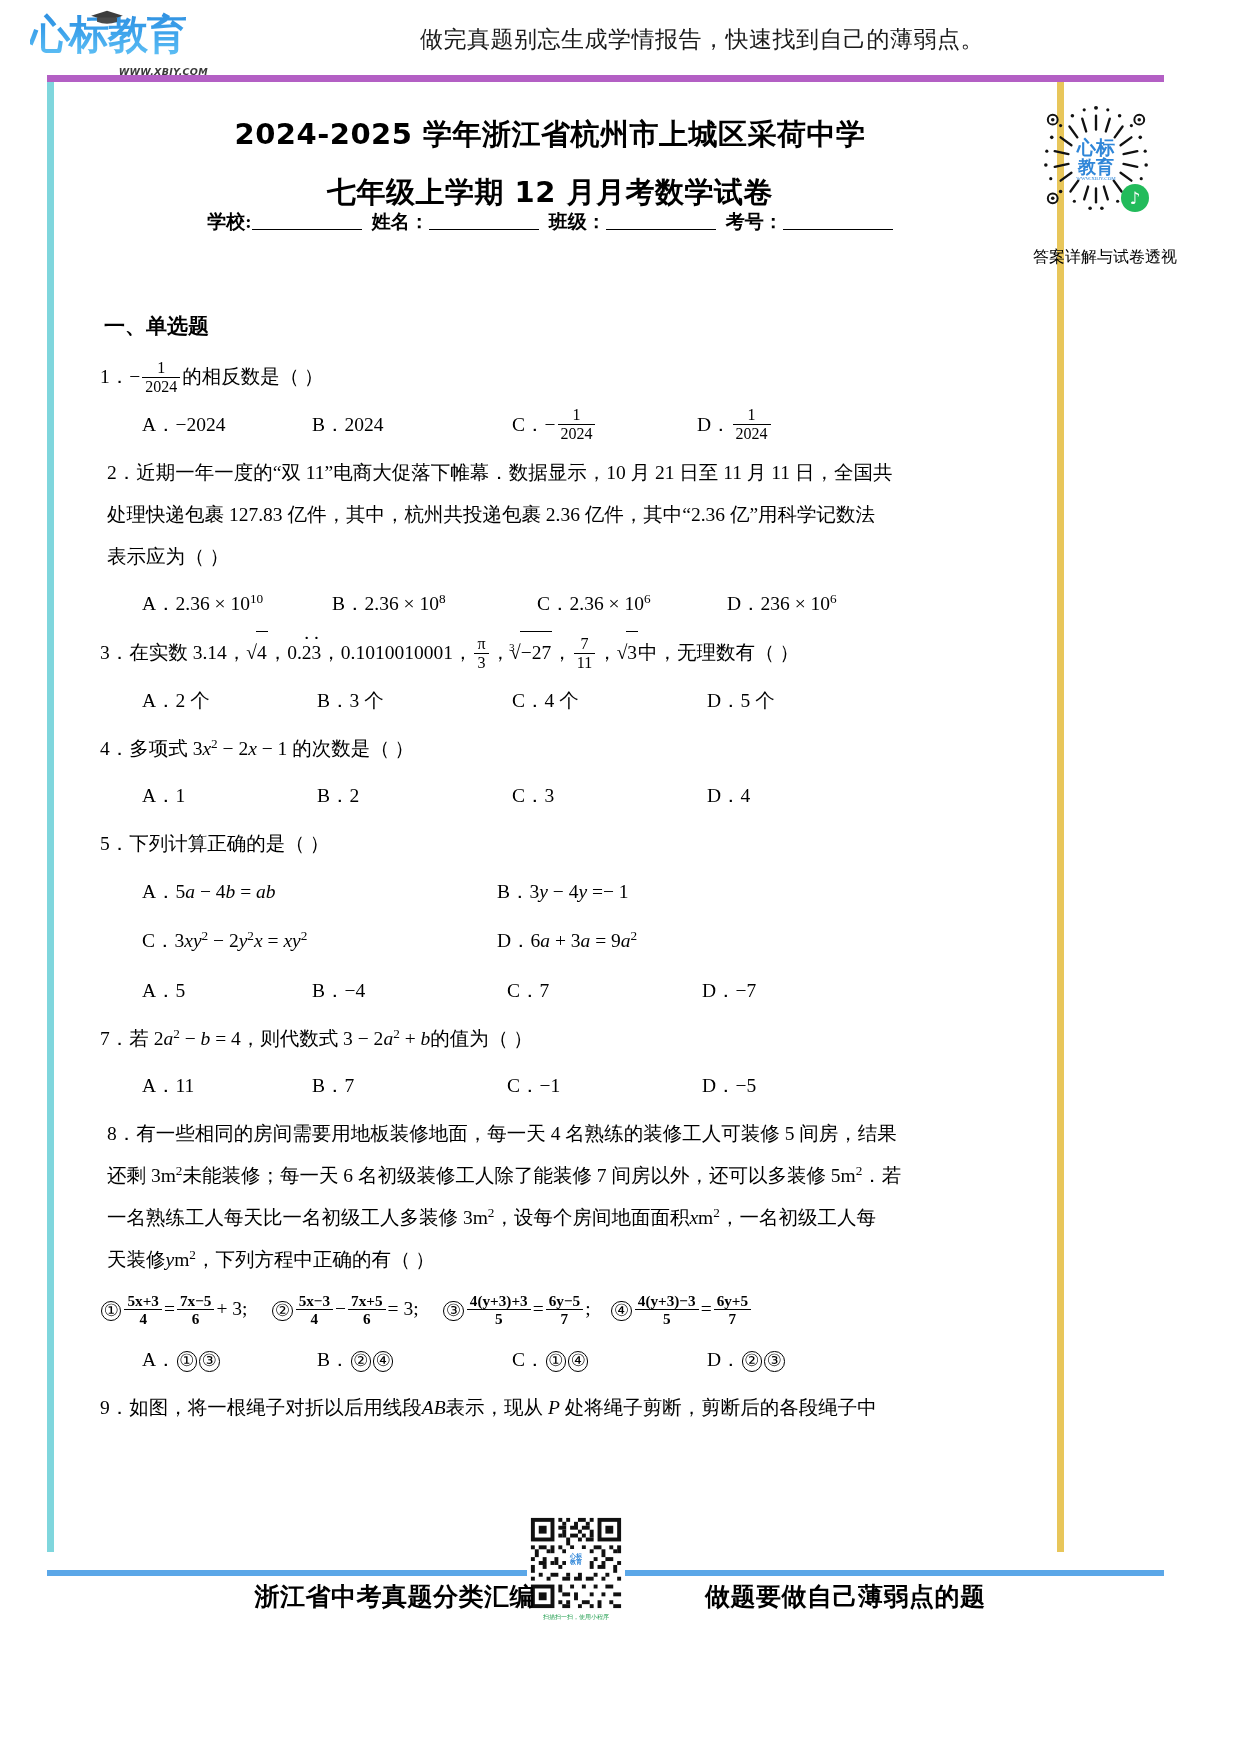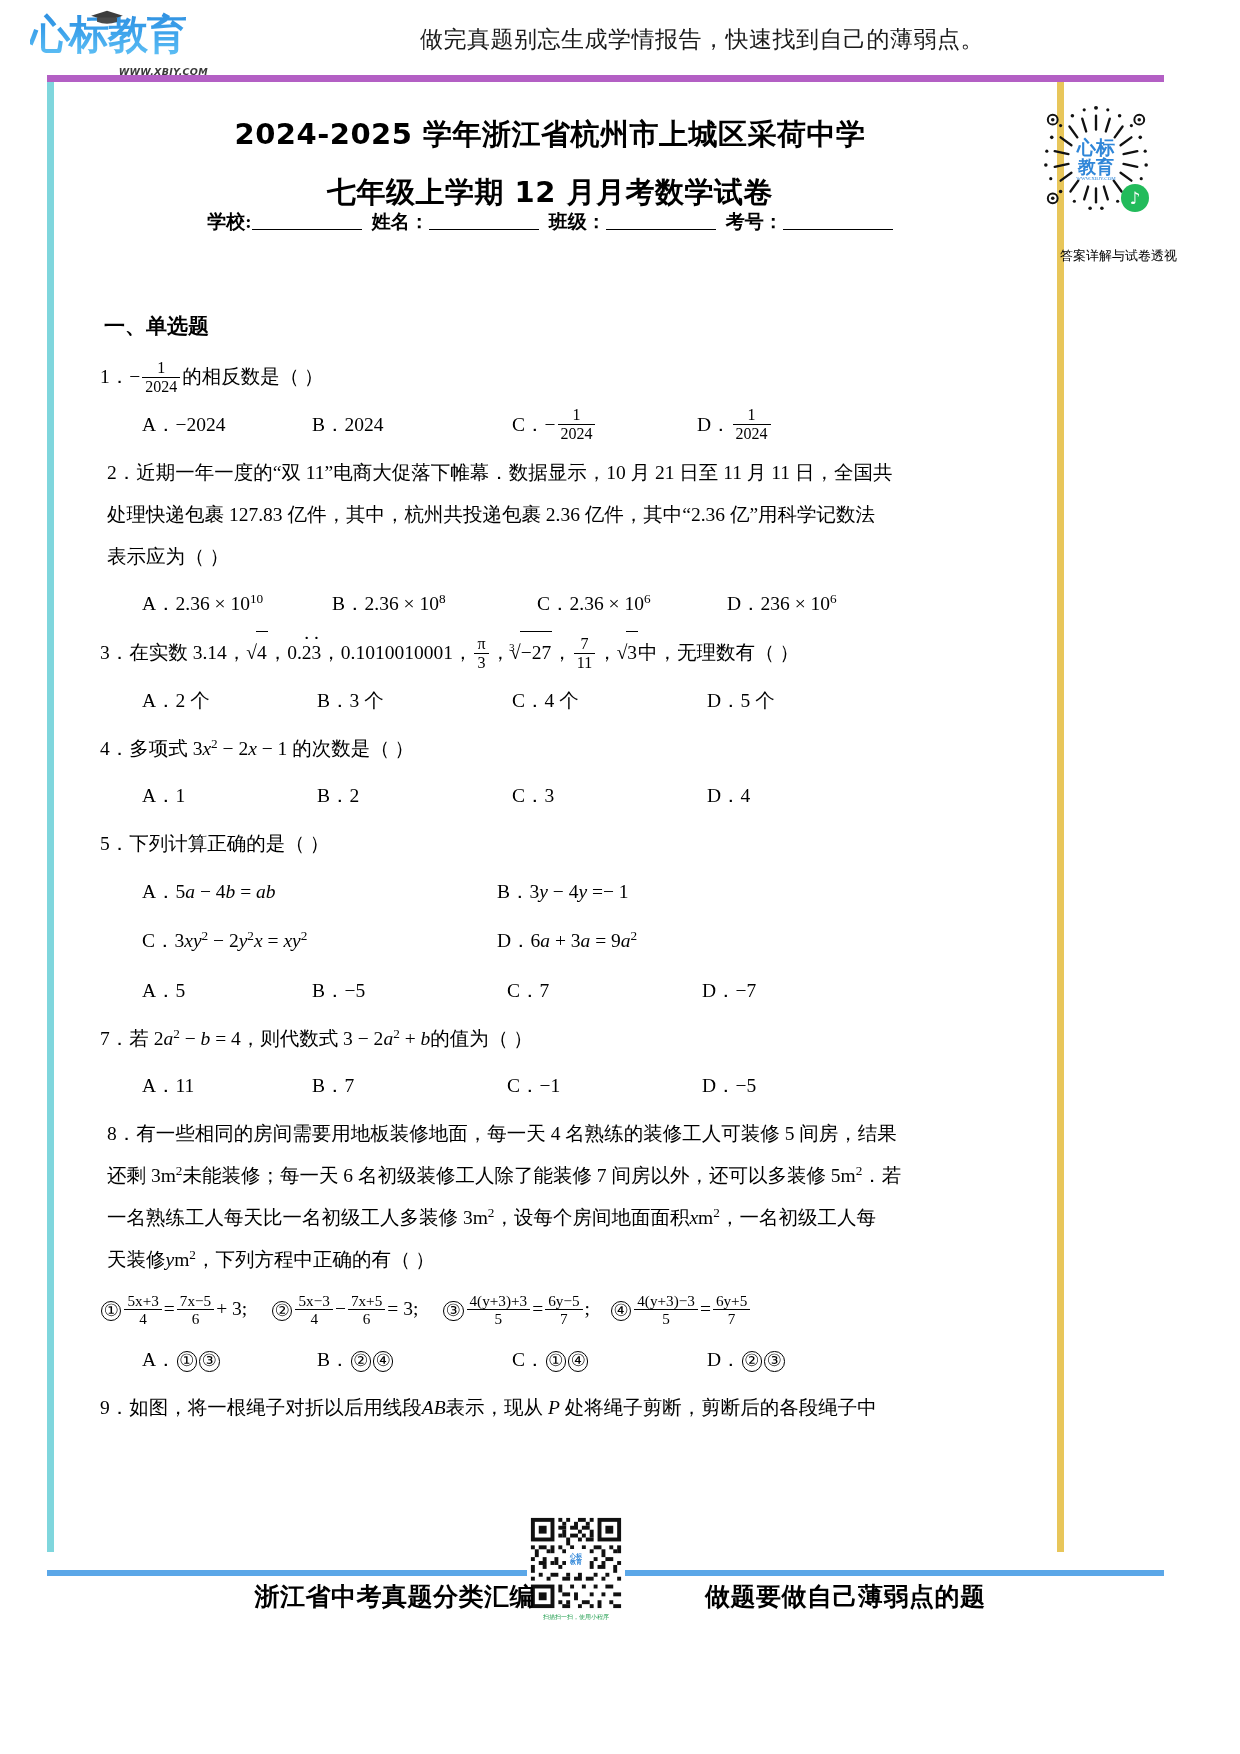--- a/index.html
+++ b/index.html
@@ -79,21 +79,21 @@
       font-family:"DejaVu Sans","Liberation Sans",sans-serif; display:block; margin-top:1px;}
   .qr-top .qrlbl .l3 { font-size:5px; color:#2f86d8; display:block; }
   .qr-badge {
     position:absolute; right:6px; bottom:6px; width:28px; height:28px;
     border-radius:50%; background:#22bb5b;
     display:flex; align-items:center; justify-content:center;
     color:#fff; font-size:17px; font-family:"DejaVu Sans",sans-serif;
   }
   .qr-caption {
     position:absolute; right:63px; top:247px;
-    font-size:13px; color:#000; white-space:nowrap;
+    font-size:16px; color:#000; white-space:nowrap;
     font-family:"DejaVu Sans","Liberation Sans",sans-serif;
   }
 
   
   .content { position:absolute; left:100px; top:300px; width:910px; }
   .sec-title {
     font-size:21px; font-weight:bold;
     font-family:"DejaVu Sans","Liberation Sans",sans-serif;
     margin:12px 0 16px 4px;
   }
@@ -105,21 +105,21 @@
   .it { font-style:italic; font-family:"Liberation Serif","DejaVu Serif",serif; }
 
   
   .frac {
     display:inline-block; vertical-align:middle;
     text-align:center; font-size:0.82em; line-height:1.12;
     margin:0 2px; position:relative; top:-0.08em;
   }
   .frac .num { display:block; padding:0 3px; }
   .frac .den { display:block; padding:0 3px; border-top:1.3px solid #000; }
-  .frac.tight { font-size:0.78em; }
+  .frac.tight { font-size:0.78em;font-weight:bold; }
 
   
   .rad { display:inline-block; white-space:nowrap; }
   .rad > .sym { font-size:1.0em; }
   .rad > .bar { border-top:1.2px solid #000; padding:0 1px 0 1px; display:inline-block; margin-left:-1px;}
   .cbrt { position:relative; display:inline-block; }
   .cbrt .idx { position:absolute; left:-1px; top:-0.45em; font-size:0.58em; }
 
   sup { font-size:0.68em; vertical-align:super; line-height:0; }
   .dotover { position:relative; display:inline-block; }
@@ -285,21 +285,21 @@
     <span>5．</span><span>下列计算正确的是（  ）</span>
   </div>
   <div class="opts two">
     <span class="opt" style="width:355px">A．5<span class="it">a</span> − 4<span class="it">b</span> = <span class="it">ab</span></span><span class="opt">B．3<span class="it">y</span> − 4<span class="it">y</span> =− 1</span>
   </div>
   <div class="opts two">
     <span class="opt" style="width:355px">C．3<span class="it">xy</span><sup>2</sup> − 2<span class="it">y</span><sup>2</sup><span class="it">x</span> = <span class="it">xy</span><sup>2</sup></span><span class="opt">D．6<span class="it">a</span> + 3<span class="it">a</span> = 9<span class="it">a</span><sup>2</sup></span>
   </div>
 
   <div class="opts">
-    <span class="opt" style="width:170px">A．5</span><span class="opt" style="width:195px">B．−5</span><span class="opt" style="width:195px">C．7</span><span class="opt">D．−7</span>
+    <span class="opt" style="width:170px">A．5</span><span class="opt" style="width:195px">B．−4</span><span class="opt" style="width:195px">C．7</span><span class="opt">D．−7</span>
   </div>
 
   <div class="q">
     <span>7．</span><span>若 2<span class="it">a</span><sup>2</sup> − <span class="it">b</span> = 4，则代数式 3 − 2<span class="it">a</span><sup>2</sup> + <span class="it">b</span>的值为（  ）</span>
   </div>
   <div class="opts">
     <span class="opt" style="width:170px">A．11</span><span class="opt" style="width:195px">B．7</span><span class="opt" style="width:195px">C．−1</span><span class="opt">D．−5</span>
   </div>
 
   <div class="q">

